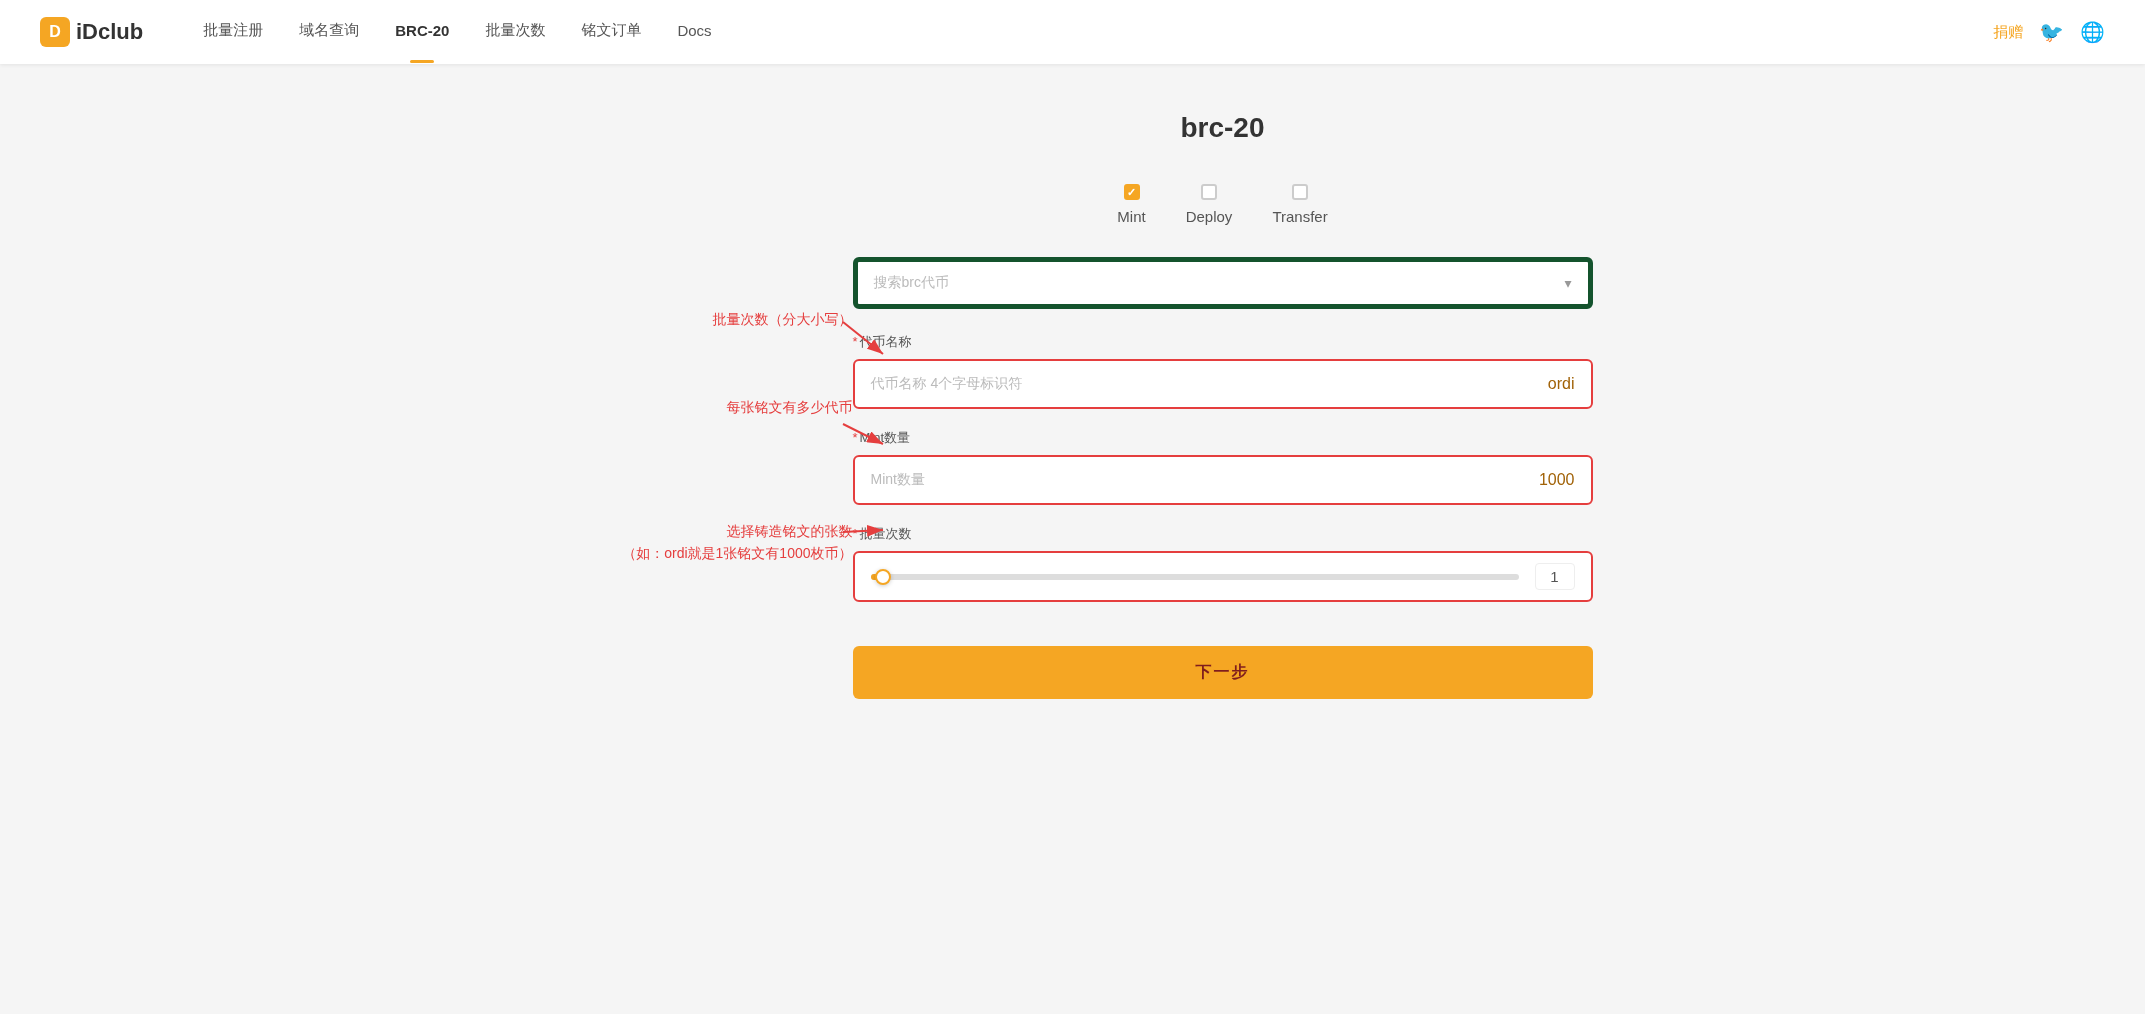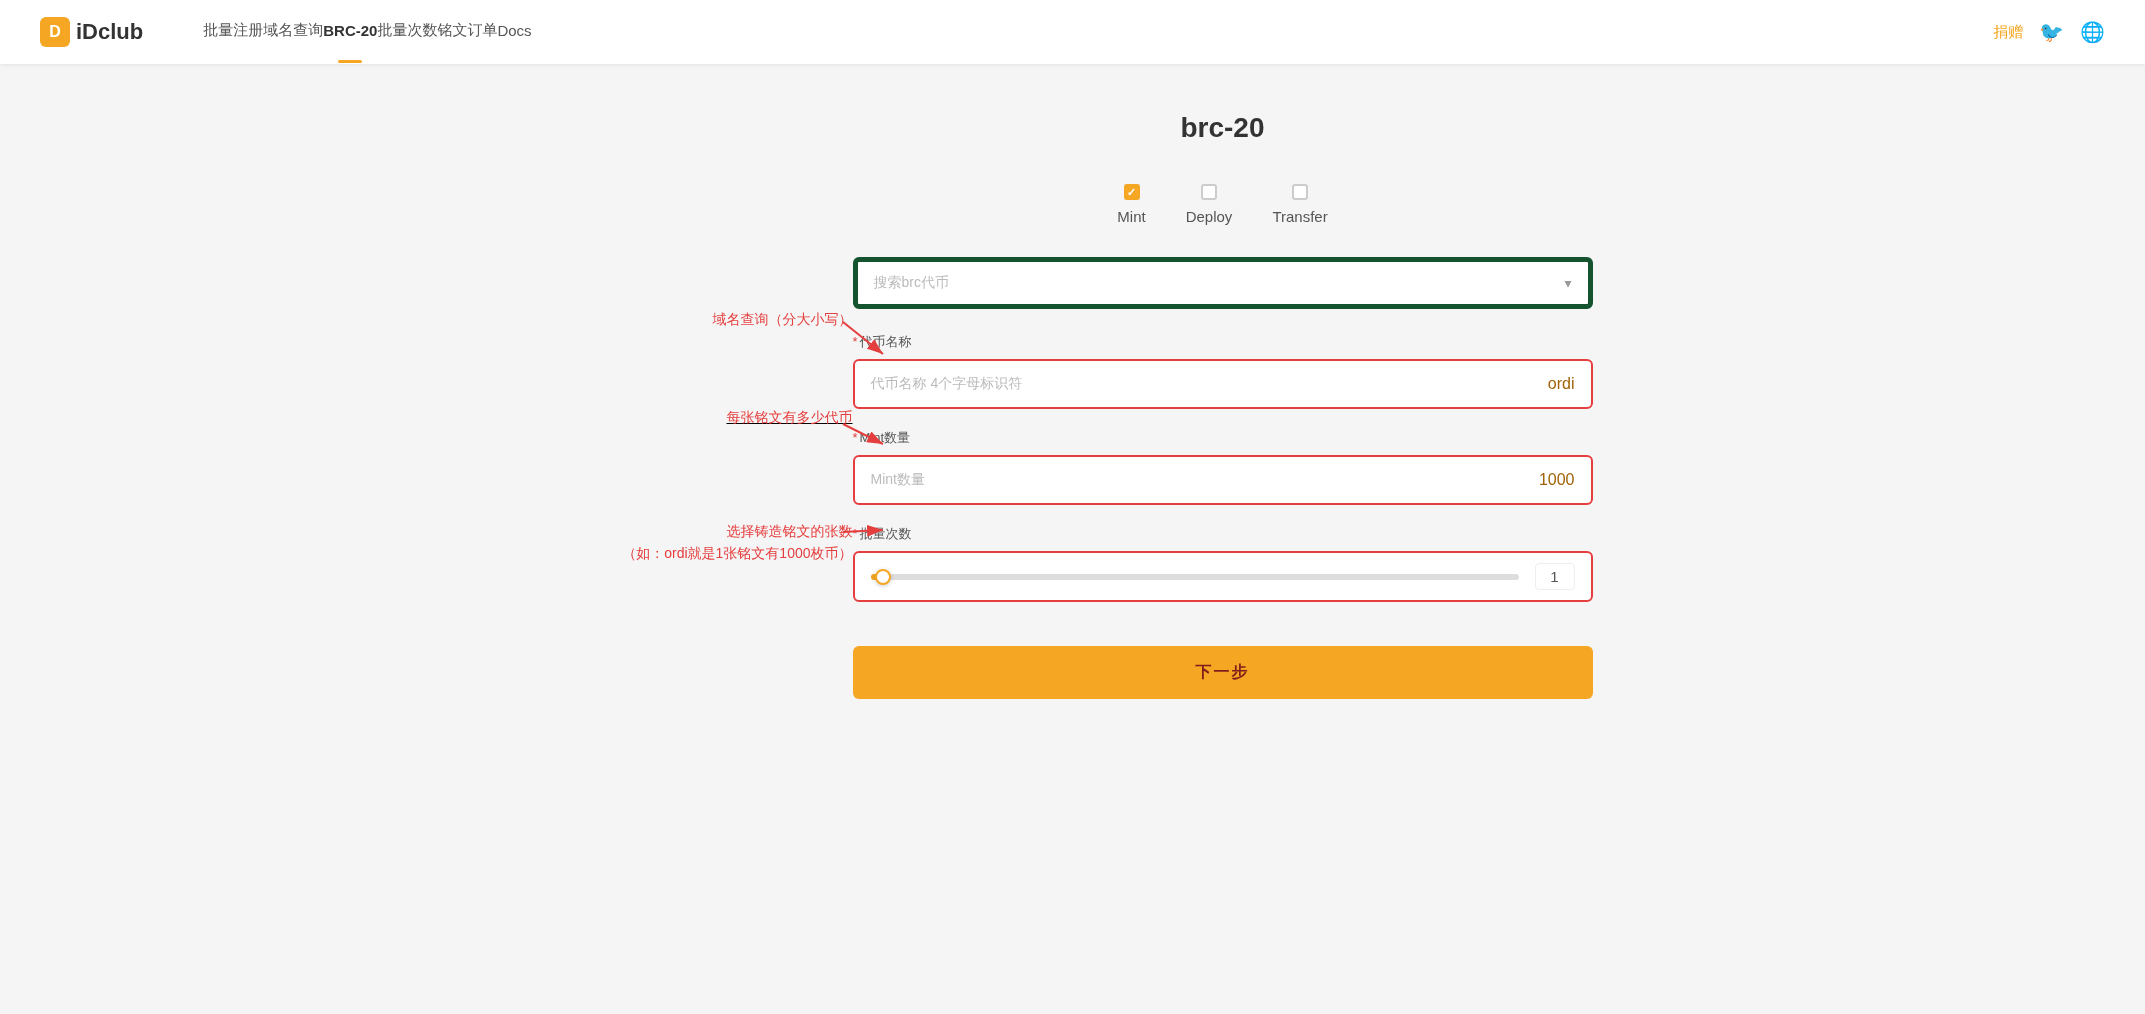--- a/index.html
+++ b/index.html
@@ -38,20 +38,21 @@
       display: flex;
       align-items: center;
       justify-content: center;
       color: white;
       font-size: 16px;
       font-weight: 900;
     }
     .navbar-nav {
       display: flex;
       align-items: center;
+      gap: 36px;
       flex: 1;
       text-align: center;
     }
     .nav-item {
       font-size: 15px;
       color: #555;
       cursor: pointer;
       text-decoration: none;
       padding-bottom: 4px;
       position: relative;
@@ -301,24 +302,24 @@
     <span class="nav-globe">🌐</span>
   </div>
 </nav>
 
 <div class="outer">
   <div style="position: relative; display: flex;">
 
     <div style="width: 300px; position: relative; padding-top: 220px;">
 
       <div style="position: absolute; top: 196px; right: 0; text-align: right;">
-        <div class="ann-text">域名查询（分大小写）</div>
+        <div class="ann-text">批量次数（分大小写）</div>
       </div>
 
-      <div style="position: absolute; top: 294px; right: 0; text-align: left; text-decoration: underline;">
+      <div style="position: absolute; top: 284px; right: 0; text-align: left;">
         <div class="ann-text">每张铭文有多少代币</div>
       </div>
 
       <div style="position: absolute; top: 408px; right: 0; text-align: right;">
         <div class="ann-text">选择铸造铭文的张数</div>
         <div class="ann-text">（如：ordi就是1张铭文有1000枚币）</div>
       </div>
 
       <svg style="position: absolute; top: 0; right: -40px; width: 60px; height: 600px; overflow: visible;">
 

